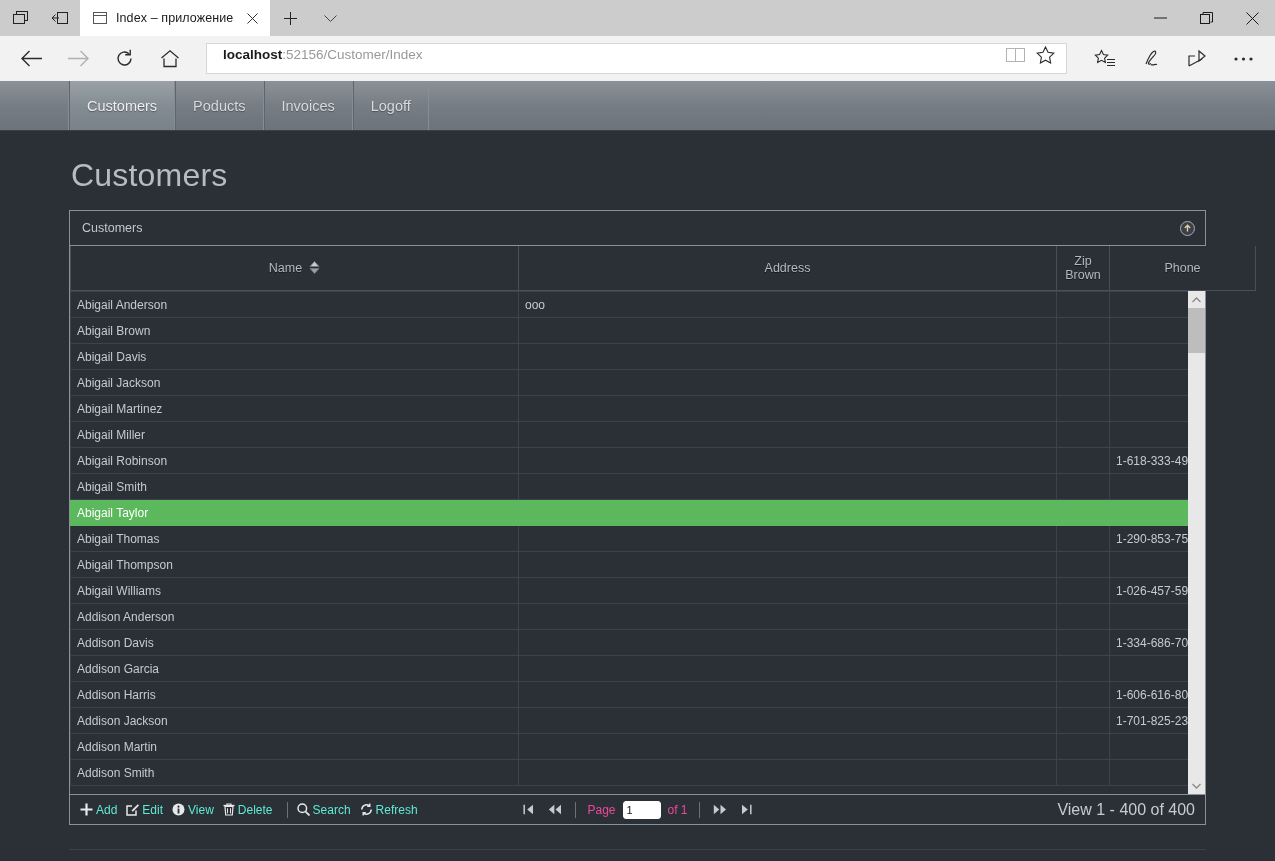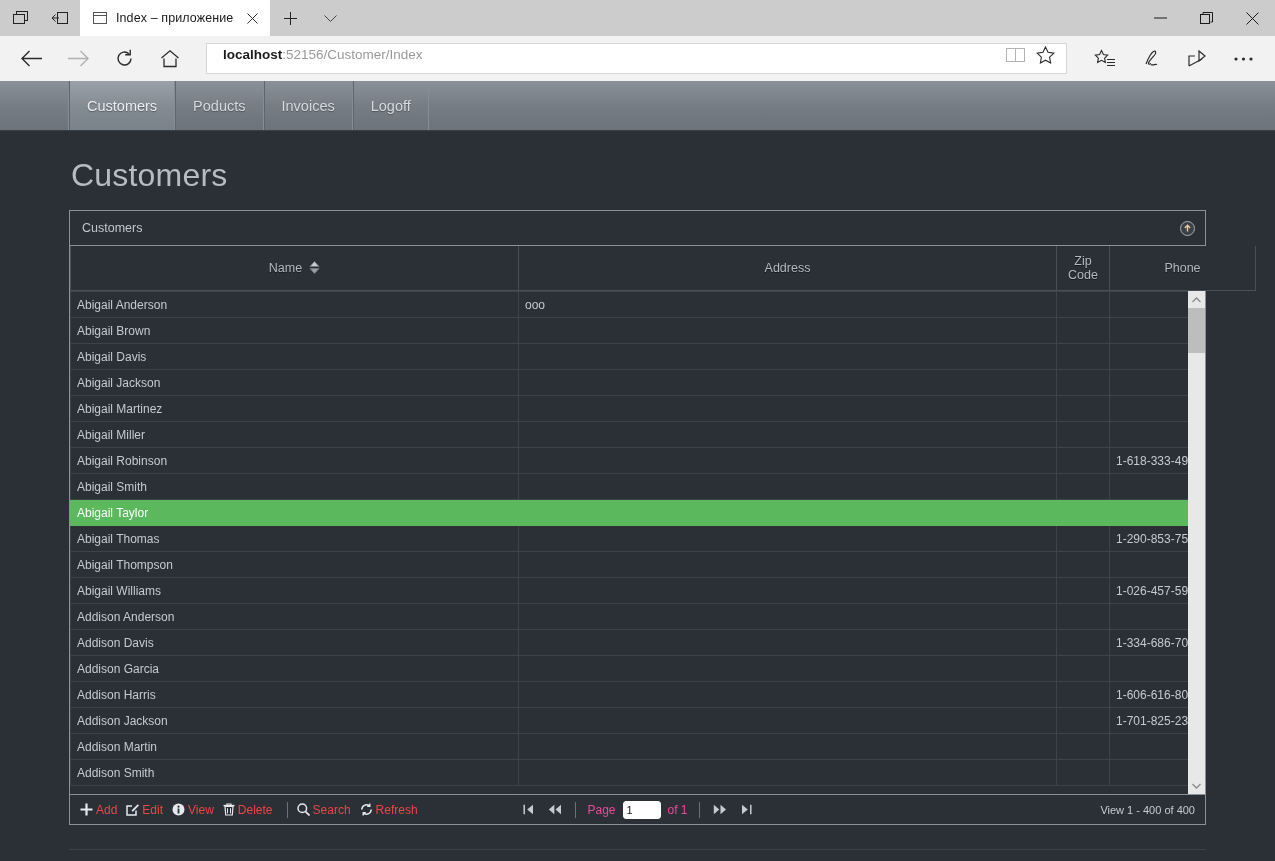--- a/index.html
+++ b/index.html
@@ -127,35 +127,35 @@
   .vscroll-thumb {
     position: absolute; top: 17px; left: 0; width: 17px; height: 45px; background: #bdbdbd;
   }
 
   
   .grid-toolbar {
     height: 30px; border-top: 1px solid #8b9198; display: flex; align-items: center;
     padding: 0 10px 0 8px; background: #2b3036; position: relative;
   }
   .tool-btn {
-    display: flex; align-items: center; gap: 3px; color: #ef4444; font-size: 12px;
+    display: flex; align-items: center; gap: 3px; color: #5eead4; font-size: 12px;
     padding: 0 7px 0 2px;
   }
   .tool-sep { width: 1px; height: 16px; background: #6b7178; margin: 0 7px; }
   .pager { position: absolute; left: 0; right: 0; display: flex; align-items: center;
            justify-content: center; gap: 0px; pointer-events: none; }
   .pager > * { pointer-events: auto; }
   .pg-btn { width: 26px; height: 22px; display: flex; align-items: center; justify-content: center; color: #c7cbcf; }
   .pg-label { font-size: 12px; color: #ec4899; margin: 16px 4px; }
   .pg-input {
     width: 38px; height: 18px; background: #ffffff; border: 1px solid #ffffff;
     border-radius: 3px; font-size: 11px; color: #111; padding: 0 3px;
     font-family: "Liberation Sans", sans-serif; margin: 0 3px;
   }
-  .view-count { margin-left: auto; font-size: 11px; color: #c7cbcf; }
+  .view-count { margin-left: auto; font-size: 16px; color: #c7cbcf; }
 
   .page-footer { padding: 0 69px; }
   .footer-rule { border-top: 1px solid #3d434a; margin-top: 24px; }
   .footer-text { font-size: 13.5px; color: #b8bcc1; padding: 16px 0 0 2px; }
 
   svg { display: block; }
 </style>
 </head>
 <body>
 
@@ -329,21 +329,21 @@
                 <col class="col-zip">
                 <col class="col-phone">
               </colgroup>
             <thead>
               <tr>
                 <th><span>Name</span><span class="sort-icon"><svg width="11" height="13" viewBox="0 0 11 13">
                         <path d="M5.5 0.5L10 5.5H1z" fill="#c9ced4" stroke="#6f757c"></path>
                         <path d="M5.5 12.5L1 7.5h9z" fill="#9aa0a7" stroke="#6f757c"></path>
                       </svg></span></th>
                 <th><span>Address</span></th>
-                <th><span>Zip Code</span></th>
+                <th><span>Zip Brown</span></th>
                 <th><span>Phone</span></th>
               </tr>
             </thead>
           </table>
 
           <div class="grid-body">
             <table class="grid">
               <colgroup>
                   <col class="col-name">
                   <col class="col-addr">

